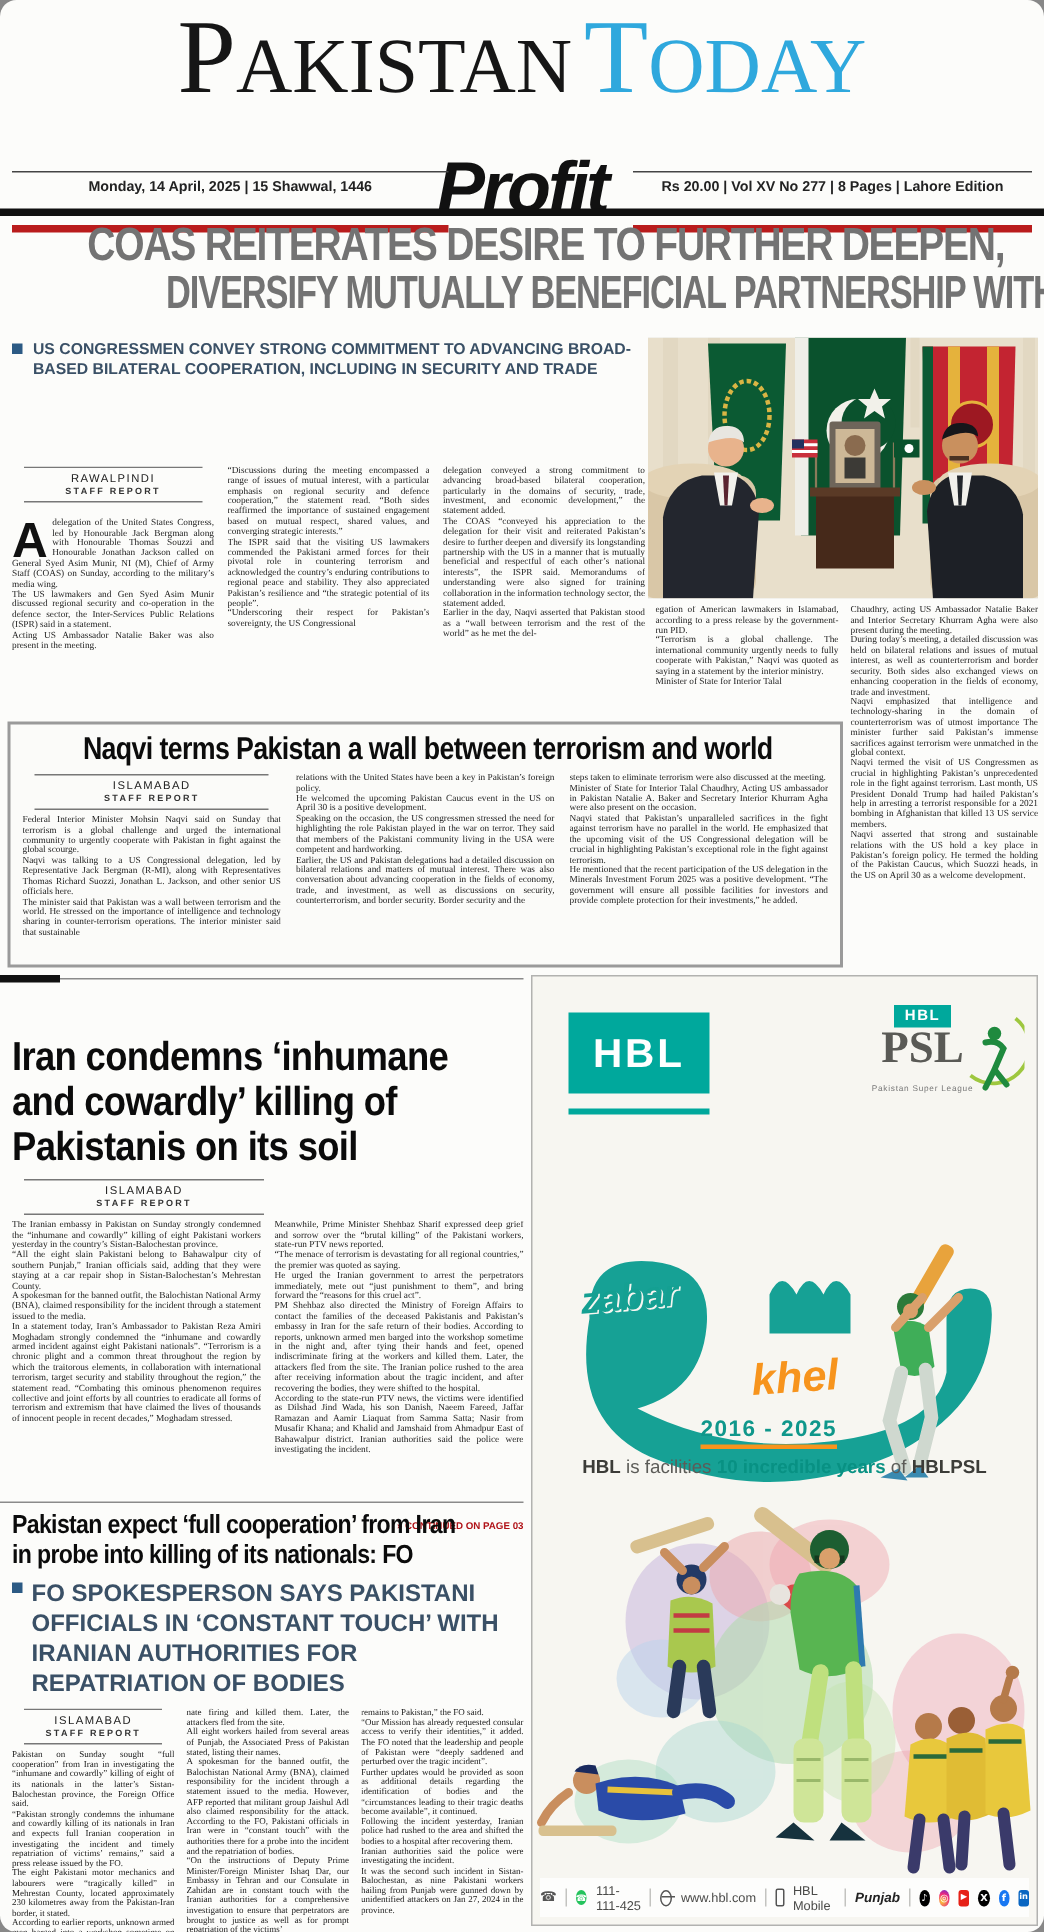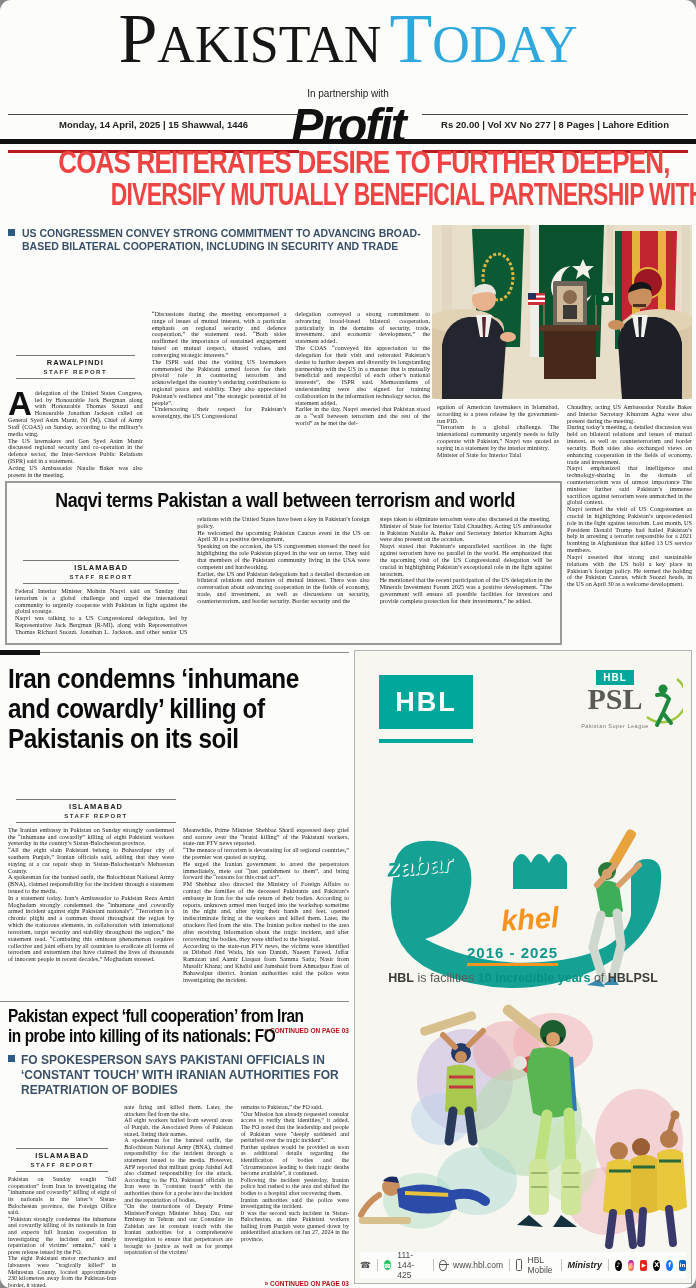--- a/index.html
+++ b/index.html
@@ -9,41 +9,41 @@
   .masthead{position:absolute;top:4px;left:0;width:100%;text-align:center;line-height:1;}
   .mast-word{display:inline-block;font-family:"Liberation Serif",serif;font-size:52px;letter-spacing:0px;color:#161616;}
   .mast-word::first-letter{font-size:70px;}
   .mast-word.blue{color:#2fa8dd;margin-left:4px;}
   .partnership{position:absolute;top:88px;left:0;width:100%;text-align:center;
                font-family:"Liberation Sans",sans-serif;font-size:10px;color:#222;}
   .profit{position:absolute;top:98px;left:0;width:100%;text-align:center;
           font-family:"Liberation Sans",sans-serif;font-size:48px;font-weight:900;letter-spacing:-2px;color:#111;font-style:italic;}
   .daterow{position:absolute;top:114px;left:8px;right:8px;display:flex;justify-content:space-between;
            font-family:"Liberation Sans",sans-serif;font-size:9.5px;font-weight:bold;color:#222;}
-  .dateseg{border-top:1px solid #444;border-bottom:3px solid #b91c1c;padding:4px 8px 20px 8px;}
+  .dateseg{border-top:1px solid #444;border-bottom:5px solid #b91c1c;padding:4px 8px 20px 8px;}
   .blackbar{position:absolute;top:139px;left:0;width:696px;height:5px;background:#101010;}
   
   .h1wrap{position:absolute;top:147px;left:0;width:608px;text-align:center;
-          font-family:"Liberation Sans",sans-serif;font-weight:bold;color:#ef4444;line-height:1.04;}
+          font-family:"Liberation Sans",sans-serif;font-weight:bold;color:#737373;line-height:1.04;}
   .h1line{display:inline-block;white-space:nowrap;font-size:31px;letter-spacing:-1px;}
   .h1line.l1{transform:scaleX(.84);}
   .h1line.l2{transform:scaleX(.74);}
   
   .bullets{position:absolute;top:227px;left:8px;width:420px;
            font-family:"Liberation Sans",sans-serif;font-size:10.5px;font-weight:bold;color:#3a5066;line-height:1.22;}
   .brow{display:flex;gap:7px;margin-bottom:9px;}
   .bsq{flex:0 0 auto;width:7px;height:7px;background:#2c5a84;margin-top:2px;}
   .btwo{display:flex;gap:26px;}
   .btwo .brow{flex:1;}
   
   .photo{position:absolute;left:432px;top:225px;width:260px;height:174px;overflow:hidden;background:#eee;}
   
   .dateline{text-align:center;font-family:"Liberation Sans",sans-serif;margin:0 8px 4px 8px;}
-  .dl-city{display:block;font-size:7.5px;font-weight:bold;letter-spacing:1px;color:#222;
-           border-top:1px solid #777;padding-top:2px;margin-top:44px;}
+  .dl-city{display:block;font-size:7.5px;font-weight:normal;letter-spacing:1px;color:#222;
+           border-top:1px solid #777;padding-top:2px;}
   .dl-by{display:block;font-size:6px;font-weight:bold;letter-spacing:1.5px;color:#333;
          border-bottom:1px solid #777;padding:2px 0 3px 0;}
   .body{font-size:6.2px;line-height:1.1;text-align:justify;white-space:pre-line;color:#1b1b1b;}
   .cols{display:flex;}
   .cols .col{flex:1;overflow:hidden;}
   .dropcap{float:left;font-size:33px;line-height:26px;font-weight:bold;color:#111;
            font-family:"Liberation Sans",sans-serif;margin:1px 3px 0 0;}
   .art1cols{position:absolute;left:8px;top:311px;width:422px;height:168px;gap:9px;}
   .art1c4{position:absolute;left:437px;top:404px;width:122px;height:75px;overflow:hidden;}
   .art1c5{position:absolute;left:567px;top:404px;width:125px;height:243px;overflow:hidden;}
@@ -53,27 +53,27 @@
   .naqvih{width:100%;text-align:center;font-family:"Liberation Sans",sans-serif;font-weight:bold;
           font-size:21px;letter-spacing:-.5px;color:#0c0c0c;white-space:nowrap;transform:scaleX(.85);
           transform-origin:center;margin-bottom:4px;}
   .naqcols{gap:10px;height:118px;}
   
   .rule{position:absolute;left:0;width:349px;height:1px;background:#8a8a8a;}
   .nub{position:absolute;left:0;width:40px;height:5px;background:#111;}
   
   .h2{font-family:"Liberation Sans",sans-serif;font-weight:bold;color:#0b0b0b;line-height:1.12;
       letter-spacing:-.5px;transform-origin:left top;}
-  .iran{position:absolute;left:8px;top:664px;width:341px;}
+  .iran{position:absolute;left:8px;top:689px;width:341px;}
   .iran .h2{font-size:27px;transform:scaleX(.9);white-space:pre-line;}
   .irancols{gap:9px;height:214px;margin-top:4px;}
   .fo{position:absolute;left:8px;top:1007px;width:341px;}
   .fo .h2{font-size:17.5px;transform:scaleX(.88);white-space:pre-line;}
   .fobul{display:flex;gap:6px;margin:7px 0 6px 0;font-family:"Liberation Sans",sans-serif;
-         font-size:12px;font-weight:bold;color:#3a5066;line-height:1.25;}
+         font-size:16px;font-weight:bold;color:#3a5066;line-height:1.25;}
   .focols{gap:8px;height:190px;}
   .focols .body{font-size:6px;}
   .continued{display:block;text-align:right;font-family:"Liberation Sans",sans-serif;
              font-size:6.5px;font-weight:bold;color:#b01217;margin-top:4px;}
   
   .ad{position:absolute;left:354px;top:650px;width:338px;height:634px;border:1px solid #b2b2b0;
       box-sizing:border-box;background:#f7f6f1;overflow:hidden;}
   .hbllogo{position:absolute;left:24px;top:24px;width:94px;height:54px;background:#00a89c;color:#fff;
            font-family:"Liberation Sans",sans-serif;font-weight:bold;font-size:27px;letter-spacing:2px;
            display:flex;align-items:center;justify-content:center;}
@@ -115,21 +115,20 @@
 </style>
 </head>
 <body>
 
 <div class="page">
 
   <div class="masthead">
     <span class="mast-word">PAKISTAN</span>
     <span class="mast-word blue">TODAY</span>
   </div>
-  <div class="partnership">In partnership with</div>
   <div class="profit">Profit</div>
   <div class="daterow">
     <span class="dateseg" style="width:275px;text-align:center;">Monday, 14 April, 2025  |  15 Shawwal, 1446</span>
     <span class="dateseg" style="width:250px;text-align:center;">Rs 20.00  |  Vol XV No 277  |  8 Pages  |  Lahore Edition</span>
   </div>
   <div class="blackbar"></div>
 
   <div class="h1wrap">
     <span class="h1line l1">COAS REITERATES DESIRE TO FURTHER DEEPEN,</span><br>
     <span class="h1line l2">DIVERSIFY MUTUALLY BENEFICIAL PARTNERSHIP WITH US</span>
@@ -434,29 +433,29 @@
           <path d="M252 180 h22 M276 176 h22 M302 170 h22" stroke="#2a6a3a" stroke-width="3"></path>
           <path d="M256 222 L252 254 M272 222 L276 254 M286 220 L284 252 M312 218 L316 252" stroke="#3a3a6a" stroke-width="8" stroke-linecap="round"></path>
         </g>
       </svg>
     </div>
 
     <div class="adfooter">
       <span class="fic">☎</span>
       <span class="sep"></span>
       <span class="wacircle">☎</span>
-      <span>111-144-425</span>
+      <span>111-111-425</span>
       <span class="sep"></span>
       <span class="globe"></span>
       <span>www.hbl.com</span>
       <span class="sep"></span>
       <span class="mobileic"></span>
       <span>HBL Mobile</span>
       <span class="sep"></span>
-      <span class="konnect">Ministry</span>
+      <span class="konnect">Punjab</span>
       <span class="sep"></span>
       <span class="dot" style="background:#000;">♪</span>
       <span class="dot" style="background:radial-gradient(circle at 30% 70%,#f9ce34,#ee2a7b 55%,#6228d7);">◎</span>
       <span class="dot sq" style="background:#e62117;font-size:5.5px;">▶</span>
       <span class="dot" style="background:#000;">X</span>
       <span class="dot" style="background:#1877f2;">f</span>
       <span class="dot sq" style="background:#0a66c2;font-size:5.5px;">in</span>
     </div>
   </div>
 

